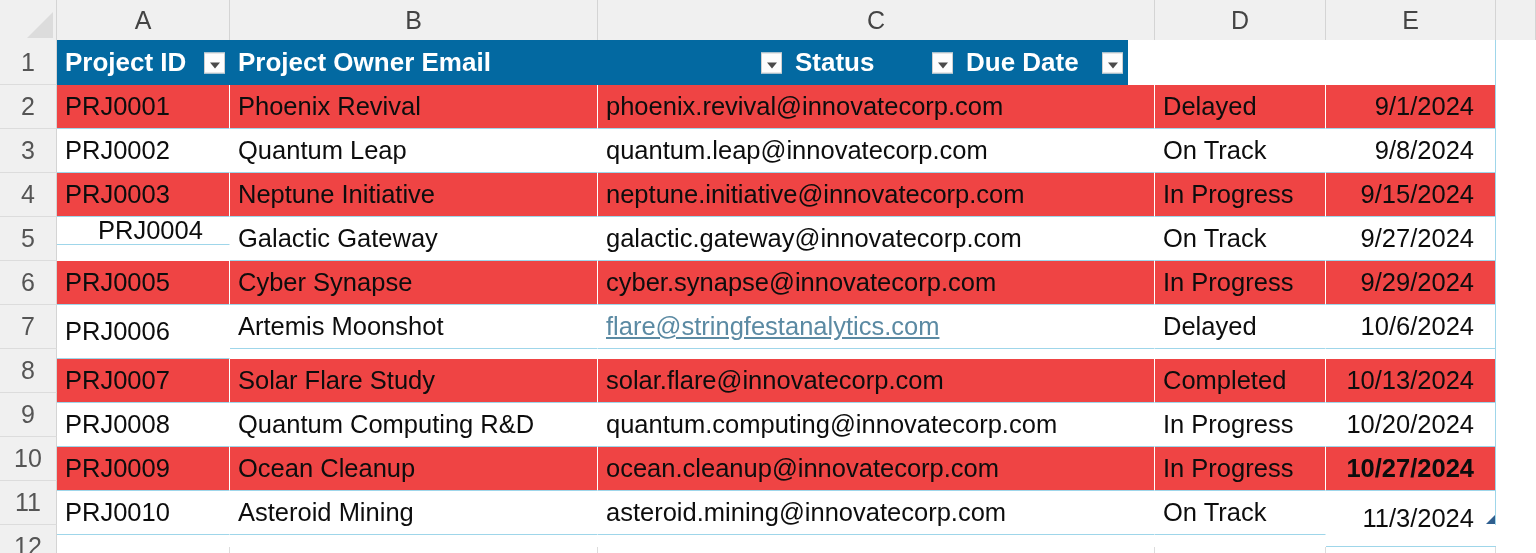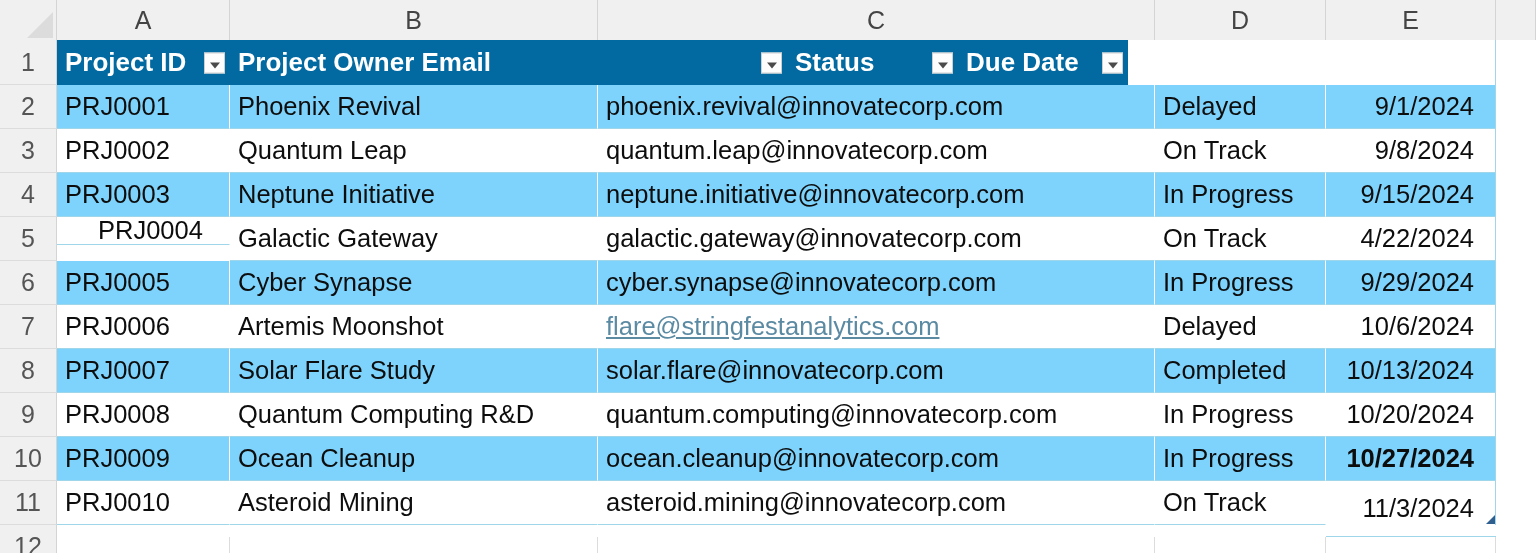--- a/index.html
+++ b/index.html
@@ -88,21 +88,21 @@
     display: flex;
     align-items: center;
     font-size: 25.5px;
     color: #0d0d0d;
     padding: 0 8px;
     overflow: hidden;
     white-space: nowrap;
     border-bottom: 1px solid #9fd6ea;
     flex: 0 0 auto;
   }
-  .cell.band   { background: #7dd3fc; }
+  .cell.band   { background: #ef4444; }
   .cell.plain  { background: #ffffff; }
   .cell.empty  { background: #ffffff; border-bottom: 1px solid #dcdcdc; }
   .cell.num    { justify-content: flex-end; padding-right: 22px; }
 
   
   .cell.sep { border-right: 1px solid #ffffff; }
   .cell.band.sep { border-right: 1px solid #ffffff; }
 
   
   .hcell {
@@ -244,31 +244,31 @@
         <div class="cell band sep" style="width: 368px; height: 44px;">Neptune Initiative</div>
         <div class="cell band sep" style="width: 557px; height: 44px;">neptune.initiative@innovatecorp.com</div>
         <div class="cell band sep" style="width: 171px; height: 44px;">In Progress</div>
         <div class="cell band num" style="width: 170px; height: 44px;">9/15/2024</div>
       </div>
       <div class="grid-row">
         <div class="cell plain sep" style="width: 173px; height: 28px; padding-left: 41px;">PRJ0004</div>
         <div class="cell plain sep" style="width: 368px; height: 44px;">Galactic Gateway</div>
         <div class="cell plain sep" style="width: 557px; height: 44px;">galactic.gateway@innovatecorp.com</div>
         <div class="cell plain sep" style="width: 171px; height: 44px;">On Track</div>
-        <div class="cell plain num" style="width: 170px; height: 44px;">4/22/2024</div>
+        <div class="cell plain num" style="width: 170px; height: 44px;">9/27/2024</div>
       </div>
       <div class="grid-row">
         <div class="cell band sep" style="width: 173px; height: 44px;">PRJ0005</div>
         <div class="cell band sep" style="width: 368px; height: 44px;">Cyber Synapse</div>
         <div class="cell band sep" style="width: 557px; height: 44px;">cyber.synapse@innovatecorp.com</div>
         <div class="cell band sep" style="width: 171px; height: 44px;">In Progress</div>
         <div class="cell band num" style="width: 170px; height: 44px;">9/29/2024</div>
       </div>
       <div class="grid-row">
-        <div class="cell plain sep" style="width: 173px; height: 44px;">PRJ0006</div>
+        <div class="cell plain sep" style="width: 173px; height: 54px;">PRJ0006</div>
         <div class="cell plain sep" style="width: 368px; height: 44px;">Artemis Moonshot</div>
         <div class="cell plain sep" style="width: 557px; height: 44px;">
           <span class="link">flare@stringfestanalytics.com</span>
         </div>
         <div class="cell plain sep" style="width: 171px; height: 44px;">Delayed</div>
         <div class="cell plain num" style="width: 170px; height: 44px;">10/6/2024</div>
       </div>
       <div class="grid-row">
         <div class="cell band sep" style="width: 173px; height: 44px;">PRJ0007</div>
         <div class="cell band sep" style="width: 368px; height: 44px;">Solar Flare Study</div>

